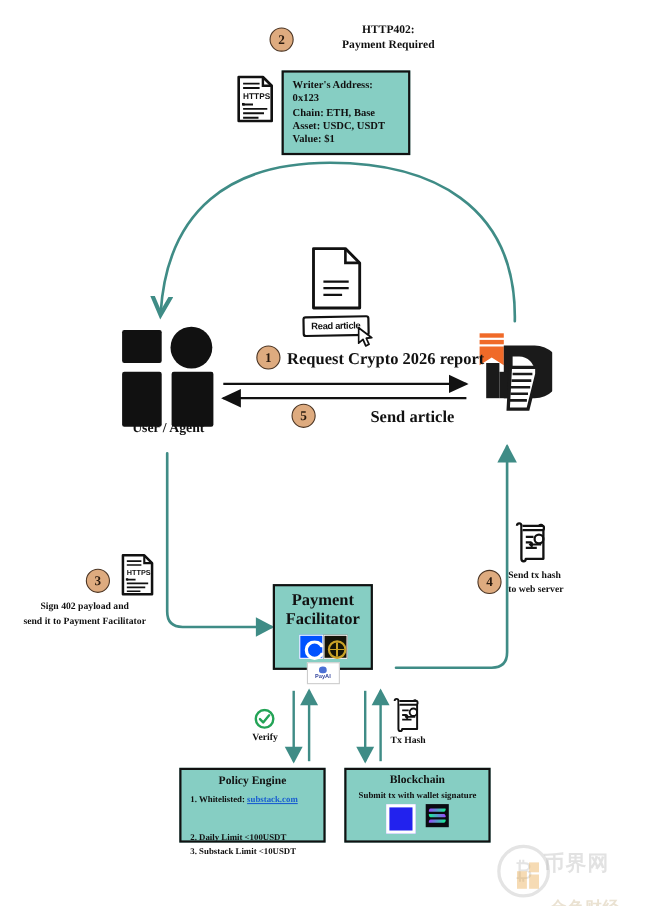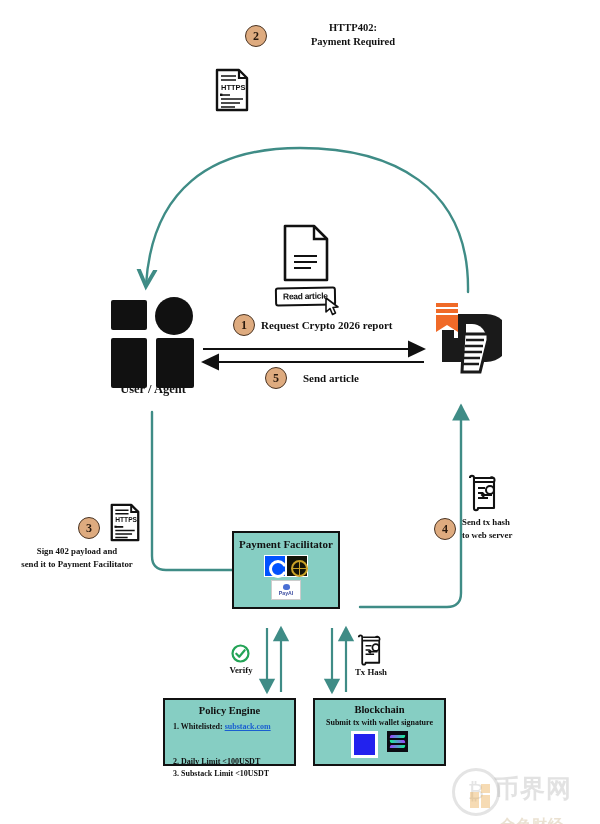--- a/index.html
+++ b/index.html
@@ -17,21 +17,21 @@
     color:#2a1a0e;font-family:"Liberation Serif",serif;
     font-size:12px;font-weight:bold;
     display:flex;align-items:center;justify-content:center;
     box-sizing:border-box;
   }
 
   
   .lbl{font-family:"Liberation Serif",serif;color:#111;}
   .t13b{font-size:12.5px;font-weight:bold;}
   .t11{font-size:10.5px;font-weight:bold;}
-  .t10{font-size:11px;font-weight:bold;}
+  .t10{font-size:15px;font-weight:bold;}
   .t9{font-size:8.8px;font-weight:bold;}
   .center{text-align:center;}
 
   
   .tealbox{
     background:#86cec3;border:2.5px solid #111;box-sizing:border-box;
   }
   .infobox{
     background:#86cec3;border:2.5px solid #111;box-sizing:border-box;
     padding:6px 8px;line-height:1.28;
@@ -71,21 +71,21 @@
   .solana{width:21px;height:21px;background:#0b0b12;position:relative;}
   .solbar{position:absolute;left:3px;width:15px;height:3px;border-radius:1px;}
 
   .link{color:#1a5fd0;}
 
   
   .wm{position:absolute;opacity:.38;}
   .wm-coin{width:42px;height:42px;border-radius:50%;border:3px solid #b9b9b9;
            display:flex;align-items:center;justify-content:center;
            font-size:22px;color:#b9b9b9;font-family:"DejaVu Sans",sans-serif;}
-  .wm-cn{font-family:"DejaVu Sans",sans-serif;font-weight:bold;color:#b5b5b5;font-size:25px;letter-spacing:1px;}
+  .wm-cn{font-family:"DejaVu Sans",sans-serif;font-weight:bold;color:#b5b5b5;font-size:19px;letter-spacing:1px;}
   .wm-or{font-family:"DejaVu Sans",sans-serif;font-weight:bold;color:#c9b38a;font-size:15px;letter-spacing:1px;}
   .wm-orb{width:26px;height:26px;position:relative;}
   .wm-orb i{position:absolute;background:#e8a33d;display:block;}
 </style>
 </head>
 <body>
 
 <div class="stage">
 
   <svg class="lines" viewBox="0 0 600 824">
@@ -128,20 +128,26 @@
     <svg width="34" height="44" viewBox="0 0 34 44">
       <path d="M2,2 L24,2 L32,10 L32,42 L2,42 Z" fill="#fff" stroke="#111" stroke-width="2.4" stroke-linejoin="round"></path>
       <path d="M24,2 L24,10 L32,10" fill="none" stroke="#111" stroke-width="2.2"></path>
       <path d="M6,8 L21,8 M6,12 L21,12" stroke="#111" stroke-width="1.6"></path>
       <text x="6" y="22" font-family="Liberation Sans, sans-serif" font-size="7.5" font-weight="bold" fill="#111">HTTPS</text>
       <path d="M6,27 L15,27 M6,31 L28,31 M6,35 L25,35 M6,39 L20,39" stroke="#111" stroke-width="1.7"></path>
       <rect x="5" y="25.6" width="2.4" height="2.4" fill="#111"></rect>
     </svg>
   </div>
 
+  <div class="abs infobox" style="left:256px;top:64px;width:117px;">
+    <div>Writer's Address: 0x123</div>
+    <div>Chain: ETH, Base</div>
+    <div>Asset: USDC, USDT</div>
+    <div>Value: $1</div>
+  </div>
 
   <div class="abs" style="left:108px;top:296px;">
     <svg width="92" height="100" viewBox="0 0 92 100">
       <rect x="3" y="4" width="36" height="30" rx="2" fill="#111"></rect>
       <circle cx="66" cy="20" r="19" fill="#111"></circle>
       <rect x="3" y="42" width="36" height="50" rx="2" fill="#111"></rect>
       <rect x="48" y="42" width="38" height="50" rx="2" fill="#111"></rect>
     </svg>
   </div>
   <div class="abs lbl center t13b" style="left:88px;top:382px;width:130px;">User / Agent</div>
@@ -173,21 +179,21 @@
   <div class="abs" style="left:325px;top:297px;">
     <svg width="16" height="20" viewBox="0 0 16 20">
       <path d="M1,1 L1,15 L5,11.5 L7.5,17.5 L10.5,16 L8,10.5 L13,10 Z" fill="#fff" stroke="#111" stroke-width="1.6" stroke-linejoin="round"></path>
     </svg>
   </div>
 
   <div class="abs step" style="left:233px;top:314px;">1</div>
   <div class="abs lbl t10" style="left:261px;top:319px;width:180px;">Request Crypto 2026 report</div>
 
   <div class="abs step" style="left:265px;top:367px;">5</div>
-  <div class="abs lbl t10" style="left:303px;top:372px;width:120px;">Send article</div>
+  <div class="abs lbl t10" style="left:293px;top:372px;width:120px;text-align:right;">Send article</div>
 
   <div class="abs step" style="left:78px;top:517px;">3</div>
 
   <div class="abs" style="left:110px;top:503px;">
     <svg width="30" height="39" viewBox="0 0 34 44">
       <path d="M2,2 L24,2 L32,10 L32,42 L2,42 Z" fill="#fff" stroke="#111" stroke-width="2.6" stroke-linejoin="round"></path>
       <path d="M24,2 L24,10 L32,10" fill="none" stroke="#111" stroke-width="2.2"></path>
       <path d="M6,8 L21,8 M6,12 L21,12" stroke="#111" stroke-width="1.7"></path>
       <text x="6" y="22" font-family="Liberation Sans, sans-serif" font-size="7.5" font-weight="bold" fill="#111">HTTPS</text>
       <path d="M6,27 L15,27 M6,31 L28,31 M6,35 L25,35 M6,39 L20,39" stroke="#111" stroke-width="1.8"></path>
@@ -210,21 +216,21 @@
       <circle cx="24" cy="17" r="4" fill="none" stroke="#111" stroke-width="2"></circle>
       <path d="M26,22 L16,22 M18,20 L16,22 L18,24" fill="none" stroke="#111" stroke-width="2"></path>
     </svg>
   </div>
 
   <div class="abs lbl t9" style="left:462px;top:516px;width:110px;line-height:1.45;">
     <div>Send tx hash</div>
     <div>to web server</div>
   </div>
 
-  <div class="abs tealbox" style="left:232px;top:531px;width:108px;height:78px;">
+  <div class="abs tealbox" style="left:248px;top:531px;width:91px;height:78px;">
     <div class="lbl center t10" style="margin-top:5px;">Payment Facilitator</div>
     <div style="display:flex;justify-content:center;gap:0;margin-top:5px;">
       <span class="tile tile-cb"></span>
       <span class="tile tile-dark"></span>
     </div>
     <div style="display:flex;justify-content:center;margin-top:3px;">
       <span class="payai">
         <span class="dot"></span>
         <span class="txt">PayAI</span>
       </span>

